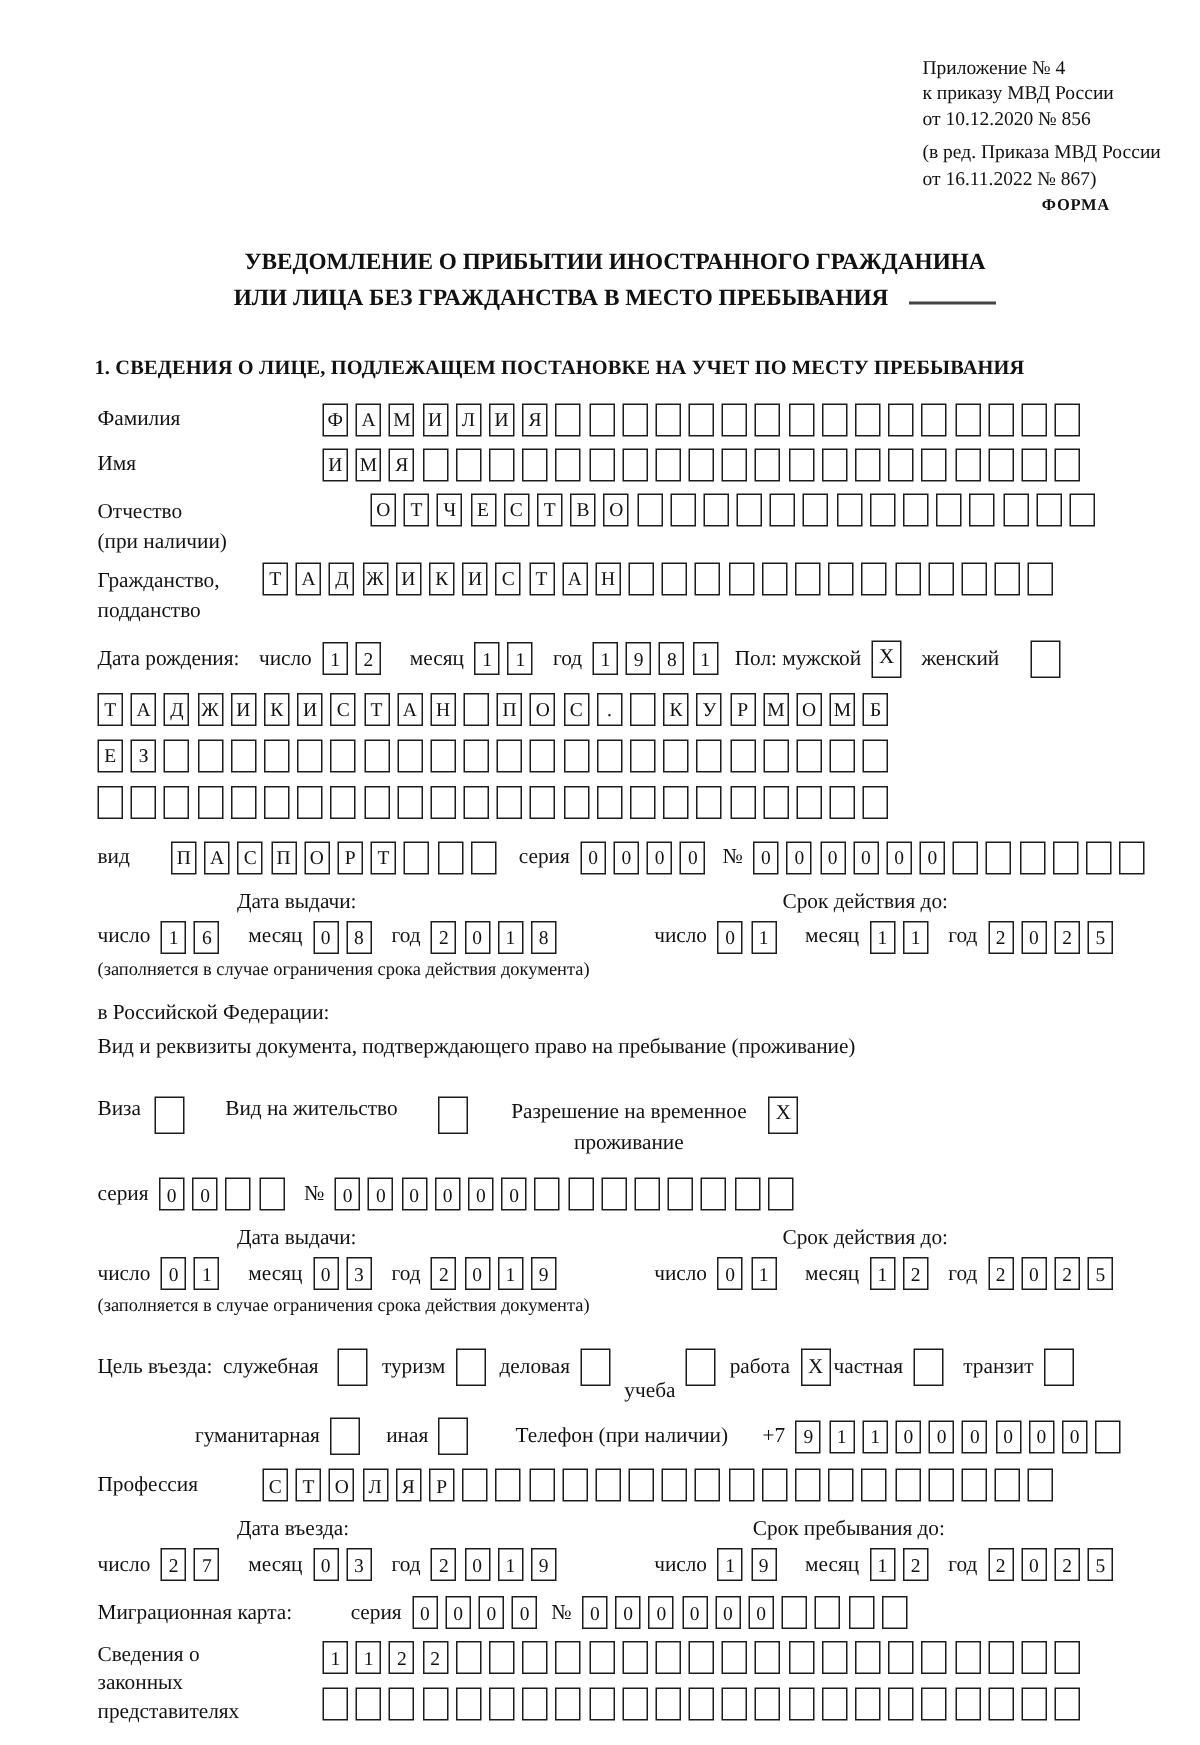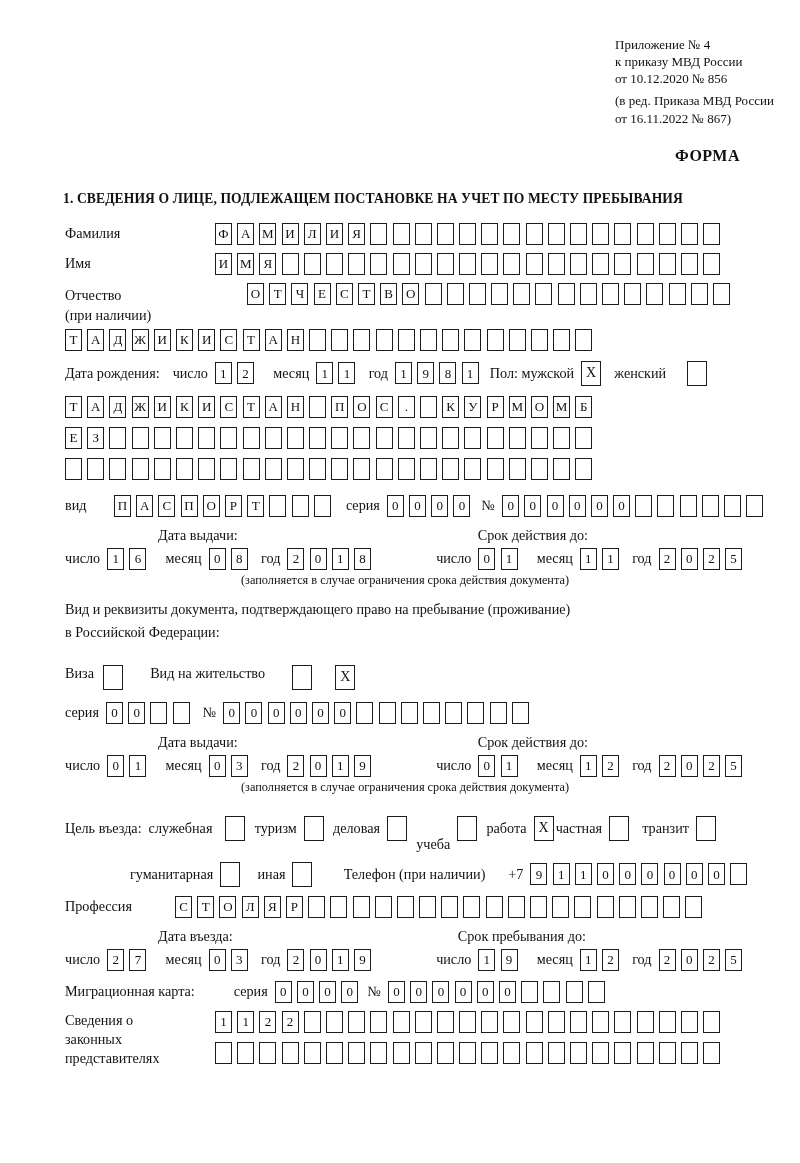--- a/index.html
+++ b/index.html
@@ -4,41 +4,41 @@
 <style>
   html,body { margin:0; padding:0; background:#fff; }
   .page {
     width:800px; height:1163px; box-sizing:border-box; position:relative;
     background:#fff; color:#111;
     font-family:"Liberation Serif","DejaVu Serif",serif;
     padding:36px 25px 0 65px; overflow:hidden;
   }
   .appendix { margin-left:550px; width:185px; font-size:13px; line-height:1.32; }
   .appendix .gap { margin-top:5px; }
-  .forma { text-align:right; padding-right:35px; margin-top:20px; font-weight:bold; font-size:16px; letter-spacing:.5px; }
+  .forma { text-align:right; padding-right:35px; margin-top:4px; font-weight:bold; font-size:11px; letter-spacing:.5px; }
   .title { text-align:center; font-weight:bold; font-size:15.5px; line-height:1.55; margin-top:20px; margin-left:-20px; }
   .title .uline { display:inline-block; width:58px; border-bottom:2.5px solid #444; margin-left:14px; height:14px; }
   .sec-head { font-weight:bold; font-size:13.6px; margin-top:26px; margin-left:-2px; letter-spacing:.1px; }
 
   .row { display:flex; align-items:center; margin-top:8px; }
   .row.top { align-items:flex-start; }
   .lbl { font-size:14.2px; flex:none; }
   .lbl2 { line-height:20px; padding-top:2px; }
   .w150 { width:150px; } .w182 { width:182px; } .w110 { width:110px; } .w140 { width:140px; }
   .cells { display:inline-flex; flex:none; }
   .cell {
     display:inline-flex; flex:none; align-items:center; justify-content:center;
     width:15px; height:20px; border:1.6px solid #1c1c1c; margin-right:5.2px;
     font-size:13px; line-height:1; background:#fff;
   }
   .checkbox { width:18px; height:23px; font-size:14px; }
   .dlabel { font-size:14.2px; margin:0 7px 0 0; flex:none; }
   .mlft { margin-left:14px; }
-  .heads { display:flex; font-size:14.2px; margin-top:10px; }
-  .note { font-size:12.3px; text-align:center; margin:3px 30px 0 0; }
+  .heads { display:flex; font-size:14.2px; margin-top:10px;gap:44px; }
+  .note { font-size:12.3px; text-align:left; margin:3px 30px 0 0; }
   .intro { font-size:14.2px; line-height:1.65; margin-top:10px; }
   .opt { display:flex; align-items:flex-start; flex:none; }
   .opt .olabel { font-size:14.2px; margin-right:9px; }
   .opt .ctr { text-align:center; line-height:1.5; }
   .multirow-right .row { margin-top:0; margin-bottom:9px; }
   .lblcol { flex:none; font-size:14.2px; }
   .lblcol div { line-height:23.5px; }
   .repscol div { line-height:19px; }
   .dochead { text-align:center; font-weight:bold; font-size:13.8px; margin-top:9px; margin-left:-20px; }
 </style>
@@ -50,20 +50,24 @@
   <div class="appendix">
     <div>Приложение № 4</div>
     <div>к приказу МВД России</div>
     <div>от 10.12.2020 № 856</div>
     <div class="gap">(в ред. Приказа МВД России</div>
     <div>от 16.11.2022 № 867)</div>
   </div>
 
   <div class="forma">ФОРМА</div>
 
+  <div class="title">
+    <div>УВЕДОМЛЕНИЕ О ПРИБЫТИИ ИНОСТРАННОГО ГРАЖДАНИНА</div>
+    <div><span>ИЛИ ЛИЦА БЕЗ ГРАЖДАНСТВА В МЕСТО ПРЕБЫВАНИЯ</span><span class="uline"></span></div>
+  </div>
 
   <div class="sec-head">1. СВЕДЕНИЯ О ЛИЦЕ, ПОДЛЕЖАЩЕМ ПОСТАНОВКЕ НА УЧЕТ ПО МЕСТУ ПРЕБЫВАНИЯ</div>
 
   <div class="row" style="margin-top:16px;">
     <span class="lbl w150">Фамилия</span>
     <span class="cells">
         <span class="cell">Ф</span>
         <span class="cell">А</span>
         <span class="cell">М</span>
         <span class="cell">И</span>
@@ -142,20 +146,23 @@
         <span class="cell"></span>
         <span class="cell"></span>
         <span class="cell"></span>
         <span class="cell"></span>
         <span class="cell"></span>
         <span class="cell"></span>
       </span>
   </div>
 
   <div class="row top" style="margin-top:4px;">
+    <span class="lbl lbl2 w110">
+      <span>Гражданство,</span><br><span>подданство</span>
+    </span>
     <span class="cells">
         <span class="cell">Т</span>
         <span class="cell">А</span>
         <span class="cell">Д</span>
         <span class="cell">Ж</span>
         <span class="cell">И</span>
         <span class="cell">К</span>
         <span class="cell">И</span>
         <span class="cell">С</span>
         <span class="cell">Т</span>
@@ -368,34 +375,35 @@
         <span class="cell">2</span>
         <span class="cell">0</span>
         <span class="cell">2</span>
         <span class="cell">5</span>
       </span>
   </div>
 
   <div class="note">(заполняется в случае ограничения срока действия документа)</div>
 
   <div class="intro">
+    <div>в Российской Федерации:</div>
     <div>Вид и реквизиты документа, подтверждающего право на пребывание (проживание)</div>
-    <div>в Российской Федерации:</div>
   </div>
 
   <div class="row top" style="margin-top:20px;">
     <span class="opt">
       <span class="olabel">Виза</span>
       <span class="cell checkbox"></span>
     </span>
     <span class="opt" style="margin-left:22px;">
       <span class="olabel">Вид на жительство</span>
       <span class="cell checkbox" style="margin-left:18px;"></span>
     </span>
     <span class="opt" style="margin-left:18px;">
+      <span class="olabel ctr" style="width:168px;">Разрешение на временное проживание</span>
       <span class="cell checkbox">X</span>
     </span>
   </div>
 
   <div class="row" style="margin-top:12px;">
     <span class="dlabel">серия</span>
     <span class="cells">
         <span class="cell">0</span>
         <span class="cell">0</span>
         <span class="cell"></span>

